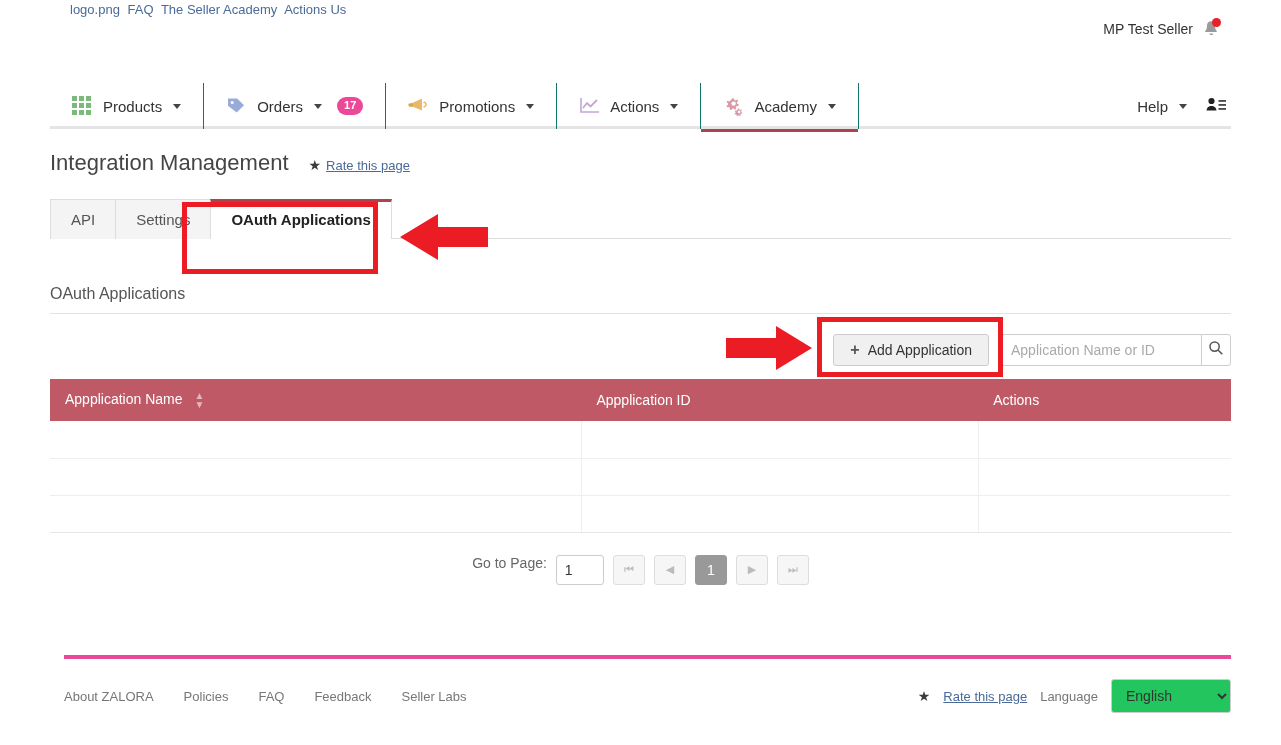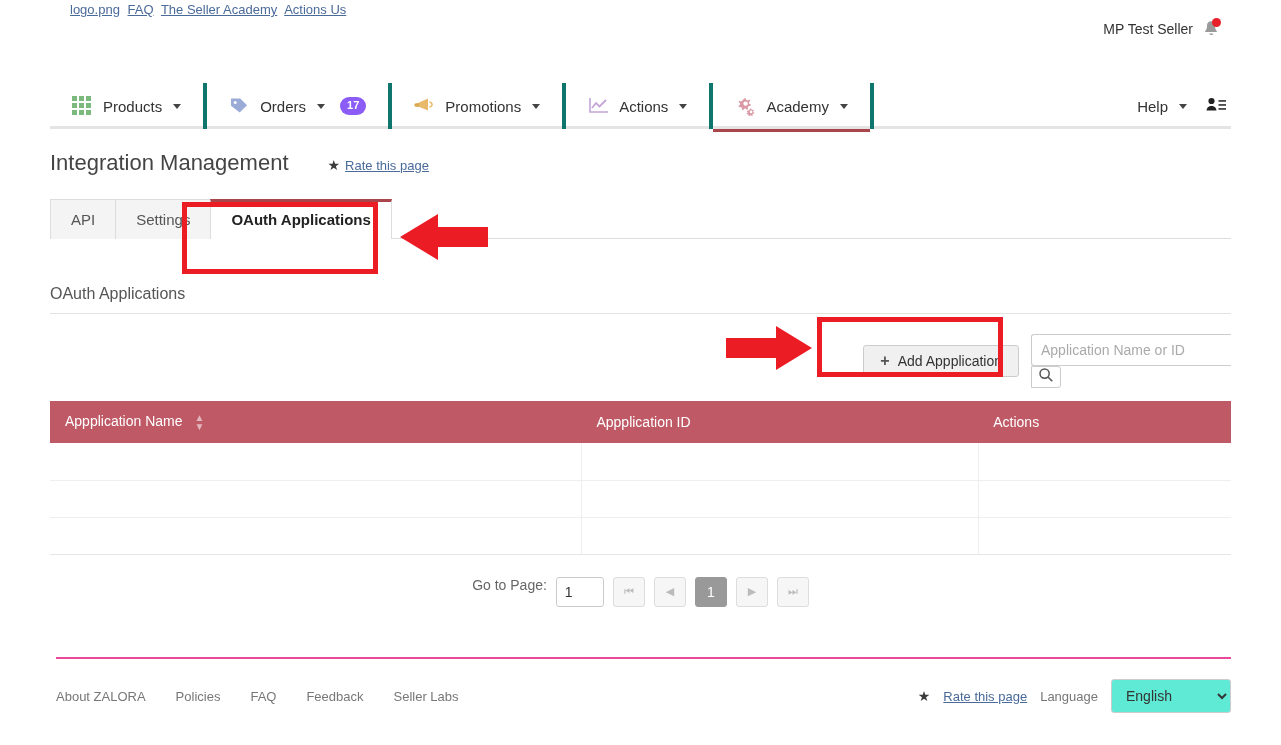--- a/index.html
+++ b/index.html
@@ -12,21 +12,21 @@
     overflow:hidden;
     position:relative;
   }
 
   
   .topbar { height:72px; position:relative; }
   .toplinks {
     position:absolute; left:70px; top:2px;
     font-size:13px; color:#4a6a99;
   }
-  .toplinks span { margin-right:4px;text-decoration:underline; }
+  .toplinks span { margin-right:4px; }
   .userbox {
     position:absolute; right:62px; top:20px;
     display:flex; align-items:center; gap:10px;
     font-size:14px; color:#333;
   }
   .bell { position:relative; width:16px; height:18px; display:inline-block; }
   .bell-dot {
     position:absolute; right:-2px; top:-2px;
     width:9px; height:9px; border-radius:50%;
     background:#e8202a;
@@ -36,61 +36,61 @@
   .navwrap {
     position:absolute; left:50px; top:83px; right:50px;
     height:46px;
     border-bottom:3px solid #e4e4e4;
   }
   .nav { display:flex; align-items:center; height:46px; }
   .navitem {
     display:flex; align-items:center; gap:9px;
     padding:0 22px; height:46px;
     font-size:15px; color:#333;
-    border-right:4px solid #0f766e;
+    border-right:1px solid #0f766e;
     position:relative;
     cursor:pointer;
     white-space:nowrap;
   }
   .navitem:first-child { padding-left:22px; }
   .navitem.active::after {
     content:""; position:absolute;
     left:0; right:0; bottom:-3px; height:3px;
     background:#a9454b;
   }
   .caret {
     width:0; height:0;
     border-left:4.5px solid transparent;
     border-right:4.5px solid transparent;
     border-top:5px solid #444;
     margin-left:2px;
   }
   .badge {
-    background:#8b5cf6; color:#fff;
+    background:#ec4899; color:#fff;
     font-size:11px; font-weight:bold;
     border-radius:10px;
     padding:2px 7px;
     margin-left:6px;
     line-height:1.2;
   }
   .nav-right {
     position:absolute; right:0; top:0;
     display:flex; align-items:center; height:46px; gap:18px;
     padding-right:4px;
   }
   .nav-right .navitem { border-right:none; padding:0; }
 
   
   .ico { width:22px; height:20px; display:inline-block; flex:0 0 auto; }
   .grid-ico { display:grid; grid-template-columns:repeat(3,5px); grid-template-rows:repeat(3,5px); gap:2px; }
   .grid-ico i { background:#7cb97c; display:block; }
 
   
   .page { position:absolute; left:50px; right:50px; top:150px; }
-  .pagehead { display:flex; align-items:baseline; gap:39px; }
+  .pagehead { display:flex; align-items:baseline; gap:20px; }
   .pagetitle { font-size:22px; color:#444; font-weight:normal; }
   .ratelink { font-size:13px; display:flex; align-items:center; gap:5px; }
   .ratelink a { color:#4a6a99; text-decoration:underline; }
   .star { color:#3c3c3c; font-size:14px; }
 
   
   .tabs {
     display:flex; margin-top:22px;
     border-bottom:1px solid #ddd;
     position:relative;
@@ -131,21 +131,21 @@
   .btn-add {
     display:flex; align-items:center; gap:8px;
     background:#f0f0f0;
     border:1px solid #ccc;
     border-radius:3px;
     padding:7px 16px;
     font-size:14px; color:#333;
     cursor:pointer;
   }
   .plus { font-size:16px; color:#555; font-weight:bold; line-height:1; }
-  .searchwrap { display:flex; margin-left:12px;flex-direction:column; }
+  .searchwrap { display:flex; margin-left:12px; }
   .searchwrap input {
     width:200px;
     border:1px solid #ccc;
     border-right:none;
     border-radius:3px 0 0 3px;
     padding:7px 9px;
     font-size:14px; color:#333;
     font-family:"Liberation Sans", sans-serif;
     outline:none;
   }
@@ -198,33 +198,33 @@
     border:1px solid #ddd; border-radius:3px;
     background:#f6f6f6;
     display:flex; align-items:center; justify-content:center;
     color:#bbb; font-size:11px;
     cursor:pointer;
   }
   .pbtn.current { background:#999; color:#fff; border-color:#999; font-size:14px; }
 
   
   .footwrap {
-    position:absolute; left:56px; right:50px; bottom:32px;
-    border-top:2px solid #ec4899;
+    position:absolute; left:64px; right:50px; bottom:32px;
+    border-top:4px solid #ec4899;
     padding-top:20px;
     display:flex; justify-content:space-between; align-items:center;
   }
   .footlinks { display:flex; gap:30px; font-size:13px; color:#777; }
   .footlinks span { cursor:pointer; }
   .footright { display:flex; align-items:center; gap:13px; font-size:13px; color:#777; }
   .footright a { color:#4a6a99; text-decoration:underline; }
   .langsel {
     border:1px solid #ccc; border-radius:3px;
     padding:7px 10px; font-size:14px; color:#333;
-    background:#5eead4;
+    background:#22c55e;
     font-family:"Liberation Sans", sans-serif;
     width:120px;
   }
 
   
   .anno-box {
     position:absolute;
     border:5px solid #ec1c24;
     pointer-events:none;
   }

